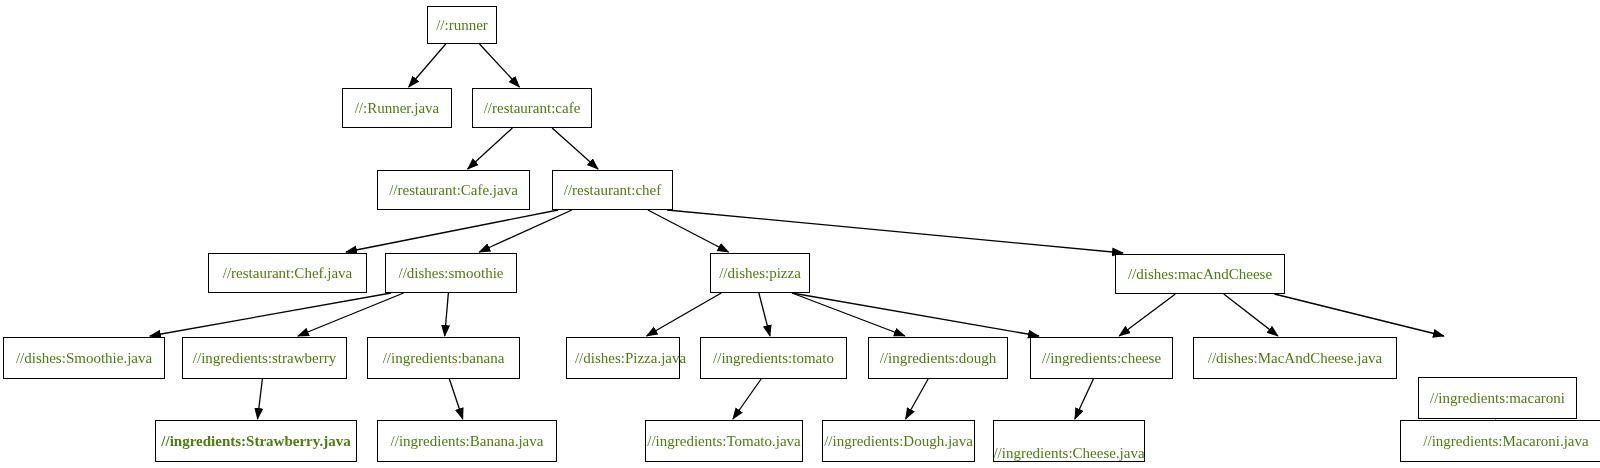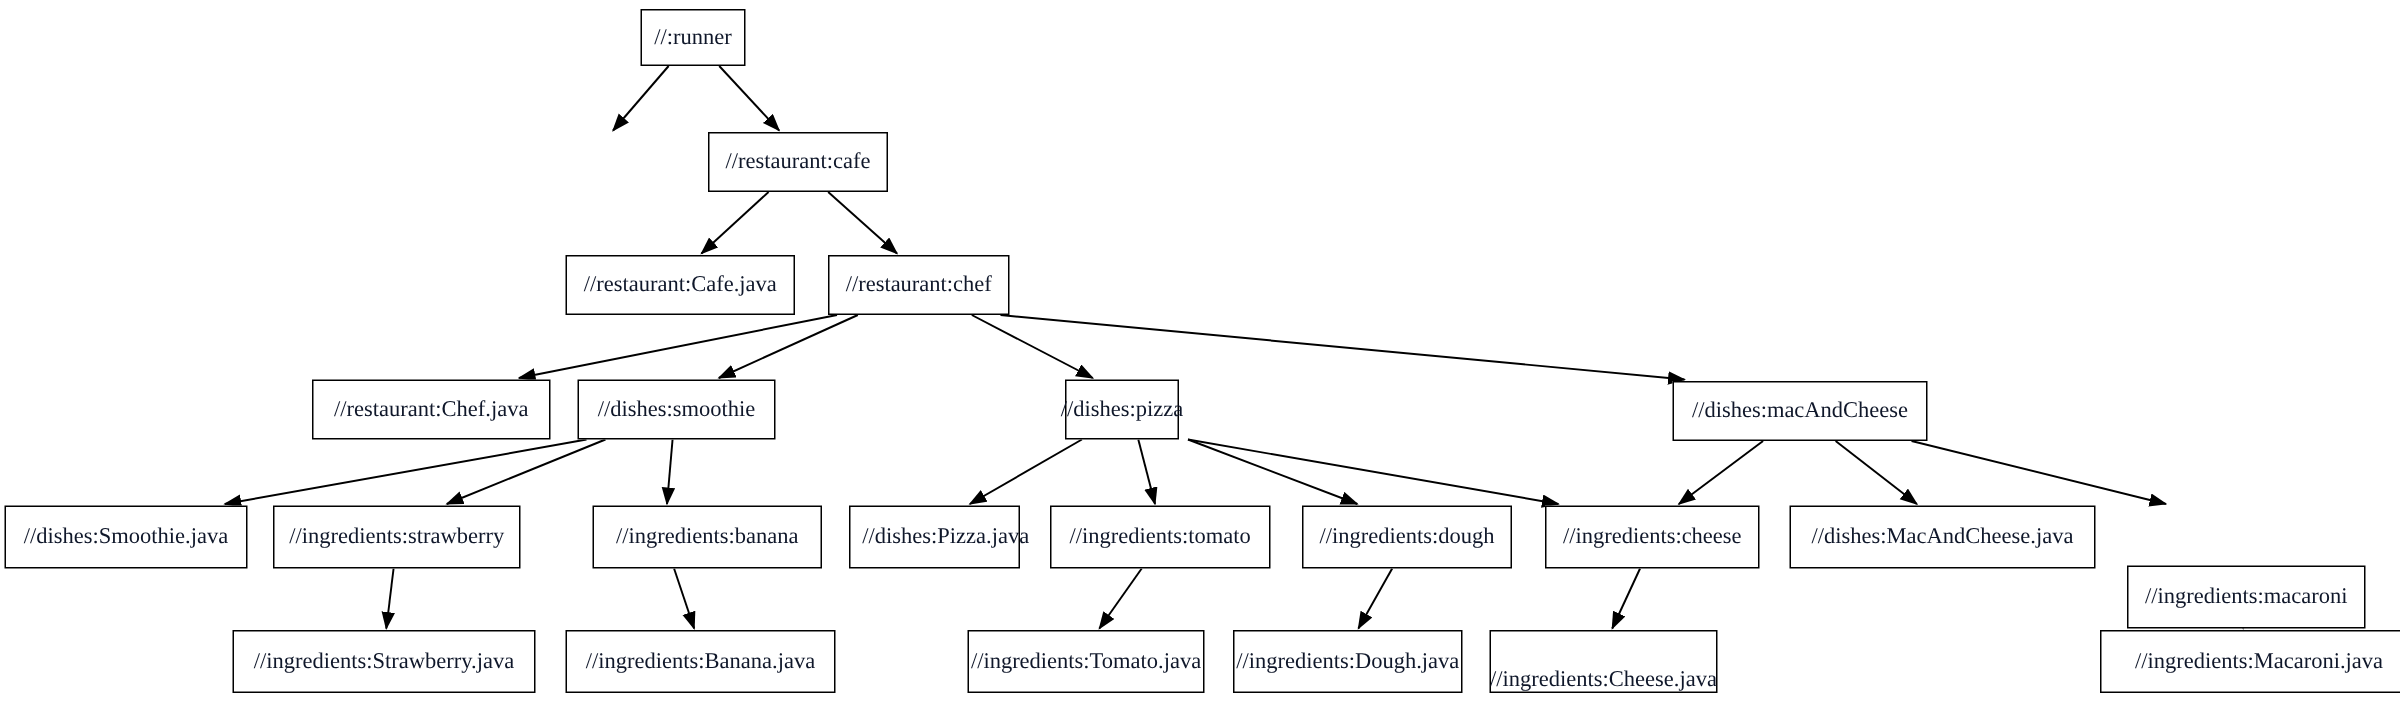--- a/index.html
+++ b/index.html
@@ -32,21 +32,21 @@
     box-sizing: border-box;
     background: #ffffff;
     border: 1.5px solid #000000;
     display: flex;
     align-items: center;
     justify-content: center;
     white-space: nowrap;
   }
   .node span {
     font-size: 15px;
-    color: #0f172a;
+    color: #4d7c0f;
     line-height: 1;
   }
 </style>
 </head>
 <body>
 
 <div id="canvas">
   <svg id="edge-layer" xmlns="http://www.w3.org/2000/svg" viewBox="0 0 1600 468">
     <defs>
       <marker id="arrowhead" markerUnits="userSpaceOnUse" markerWidth="12" markerHeight="10" refX="11" refY="4.5" orient="auto">
@@ -75,69 +75,72 @@
       <line x1="449.375" y1="379" x2="462.77" y2="419" class="edge" stroke="#000000" marker-end="url(#arrowhead)"></line>
       <line x1="761.125" y1="379" x2="732.91" y2="419" class="edge" stroke="#000000" marker-end="url(#arrowhead)"></line>
       <line x1="928.125" y1="379" x2="905.61" y2="419" class="edge" stroke="#000000" marker-end="url(#arrowhead)"></line>
       <line x1="1093.375" y1="379" x2="1074.85" y2="419" class="edge" stroke="#000000" marker-end="url(#arrowhead)"></line>
       <line x1="1496.875" y1="379" x2="1495.45" y2="419" class="edge" stroke="#000000" marker-end="url(#arrowhead)"></line>
     </svg>
 
 <div class="node" style="left: 427px; top: 6px; width: 70px; height: 38px; background: rgb(255, 255, 255); border-color: rgb(0, 0, 0);">
       <span>//:runner</span>
     </div>
+    <div class="node" style="left: 342px; top: 88px; width: 110px; height: 40px; background: rgb(255, 255, 255); border-color: rgb(0, 0, 0);">
+      <span>//:Runner.java</span>
+    </div>
     <div class="node" style="left: 472px; top: 88px; width: 120px; height: 40px; background: rgb(255, 255, 255); border-color: rgb(0, 0, 0);">
       <span>//restaurant:cafe</span>
     </div>
     <div class="node" style="left: 377px; top: 170px; width: 153px; height: 40px; background: rgb(255, 255, 255); border-color: rgb(0, 0, 0);">
       <span>//restaurant:Cafe.java</span>
     </div>
     <div class="node" style="left: 552px; top: 170px; width: 121px; height: 40px; background: rgb(255, 255, 255); border-color: rgb(0, 0, 0);">
       <span>//restaurant:chef</span>
     </div>
     <div class="node" style="left: 208px; top: 253px; width: 159px; height: 40px; background: rgb(255, 255, 255); border-color: rgb(0, 0, 0);">
       <span>//restaurant:Chef.java</span>
     </div>
     <div class="node" style="left: 385px; top: 253px; width: 132px; height: 40px; background: rgb(255, 255, 255); border-color: rgb(0, 0, 0); font-family: Liberation Serif, serif;">
       <span>//dishes:smoothie</span>
     </div>
-    <div class="node" style="left: 710px; top: 253px; width: 76px; height: 40px; background: rgb(255, 255, 255); border-color: rgb(0, 0, 0);">
+    <div class="node" style="left: 710px; top: 253px; width: 100px; height: 40px; background: rgb(255, 255, 255); border-color: rgb(0, 0, 0);">
       <span>//dishes:pizza</span>
     </div>
     <div class="node" style="left: 1115px; top: 254px; width: 170px; height: 40px; background: rgb(255, 255, 255); border-color: rgb(0, 0, 0);">
       <span>//dishes:macAndCheese</span>
     </div>
     <div class="node" style="left: 3px; top: 337px; width: 162px; height: 42px; background: rgb(255, 255, 255); border-color: rgb(0, 0, 0);">
       <span>//dishes:Smoothie.java</span>
     </div>
     <div class="node" style="left: 182px; top: 337px; width: 165px; height: 42px; background: rgb(255, 255, 255); border-color: rgb(0, 0, 0);">
       <span>//ingredients:strawberry</span>
     </div>
-    <div class="node" style="left: 367px; top: 337px; width: 153px; height: 42px; background: rgb(255, 255, 255); border-color: rgb(0, 0, 0); margin-left: 28px;">
+    <div class="node" style="left: 367px; top: 337px; width: 153px; height: 42px; background: rgb(255, 255, 255); border-color: rgb(0, 0, 0);">
       <span>//ingredients:banana</span>
     </div>
     <div class="node" style="left: 566px; top: 337px; width: 114px; height: 42px; background: rgb(255, 255, 255); border-color: rgb(0, 0, 0); padding-left: 15px;">
       <span>//dishes:Pizza.java</span>
     </div>
     <div class="node" style="left: 700px; top: 337px; width: 147px; height: 42px; background: rgb(255, 255, 255); border-color: rgb(0, 0, 0);">
       <span>//ingredients:tomato</span>
     </div>
     <div class="node" style="left: 868px; top: 337px; width: 140px; height: 42px; background: rgb(255, 255, 255); border-color: rgb(0, 0, 0);">
       <span>//ingredients:dough</span>
     </div>
     <div class="node" style="left: 1030px; top: 337px; width: 143px; height: 42px; background: rgb(255, 255, 255); border-color: rgb(0, 0, 0);">
       <span>//ingredients:cheese</span>
     </div>
     <div class="node" style="left: 1193px; top: 337px; width: 204px; height: 42px; background: rgb(255, 255, 255); border-color: rgb(0, 0, 0);">
       <span>//dishes:MacAndCheese.java</span>
     </div>
     <div class="node" style="left: 1418px; top: 337px; width: 159px; height: 42px; background: rgb(255, 255, 255); border-color: rgb(0, 0, 0); margin-top: 40px;">
       <span>//ingredients:macaroni</span>
     </div>
-    <div class="node" style="left: 155px; top: 420px; width: 202px; height: 42px; background: rgb(255, 255, 255); border-color: rgb(0, 0, 0);">
+    <div class="node" style="left: 155px; top: 420px; width: 202px; height: 42px; background: rgb(255, 255, 255); border-color: rgb(0, 0, 0); font-weight: bold;">
       <span>//ingredients:Strawberry.java</span>
     </div>
     <div class="node" style="left: 377px; top: 420px; width: 180px; height: 42px; background: rgb(255, 255, 255); border-color: rgb(0, 0, 0);">
       <span>//ingredients:Banana.java</span>
     </div>
     <div class="node" style="left: 645px; top: 420px; width: 158px; height: 42px; background: rgb(255, 255, 255); border-color: rgb(0, 0, 0);">
       <span>//ingredients:Tomato.java</span>
     </div>
     <div class="node" style="left: 822px; top: 420px; width: 153px; height: 42px; background: rgb(255, 255, 255); border-color: rgb(0, 0, 0);">
       <span>//ingredients:Dough.java</span>

